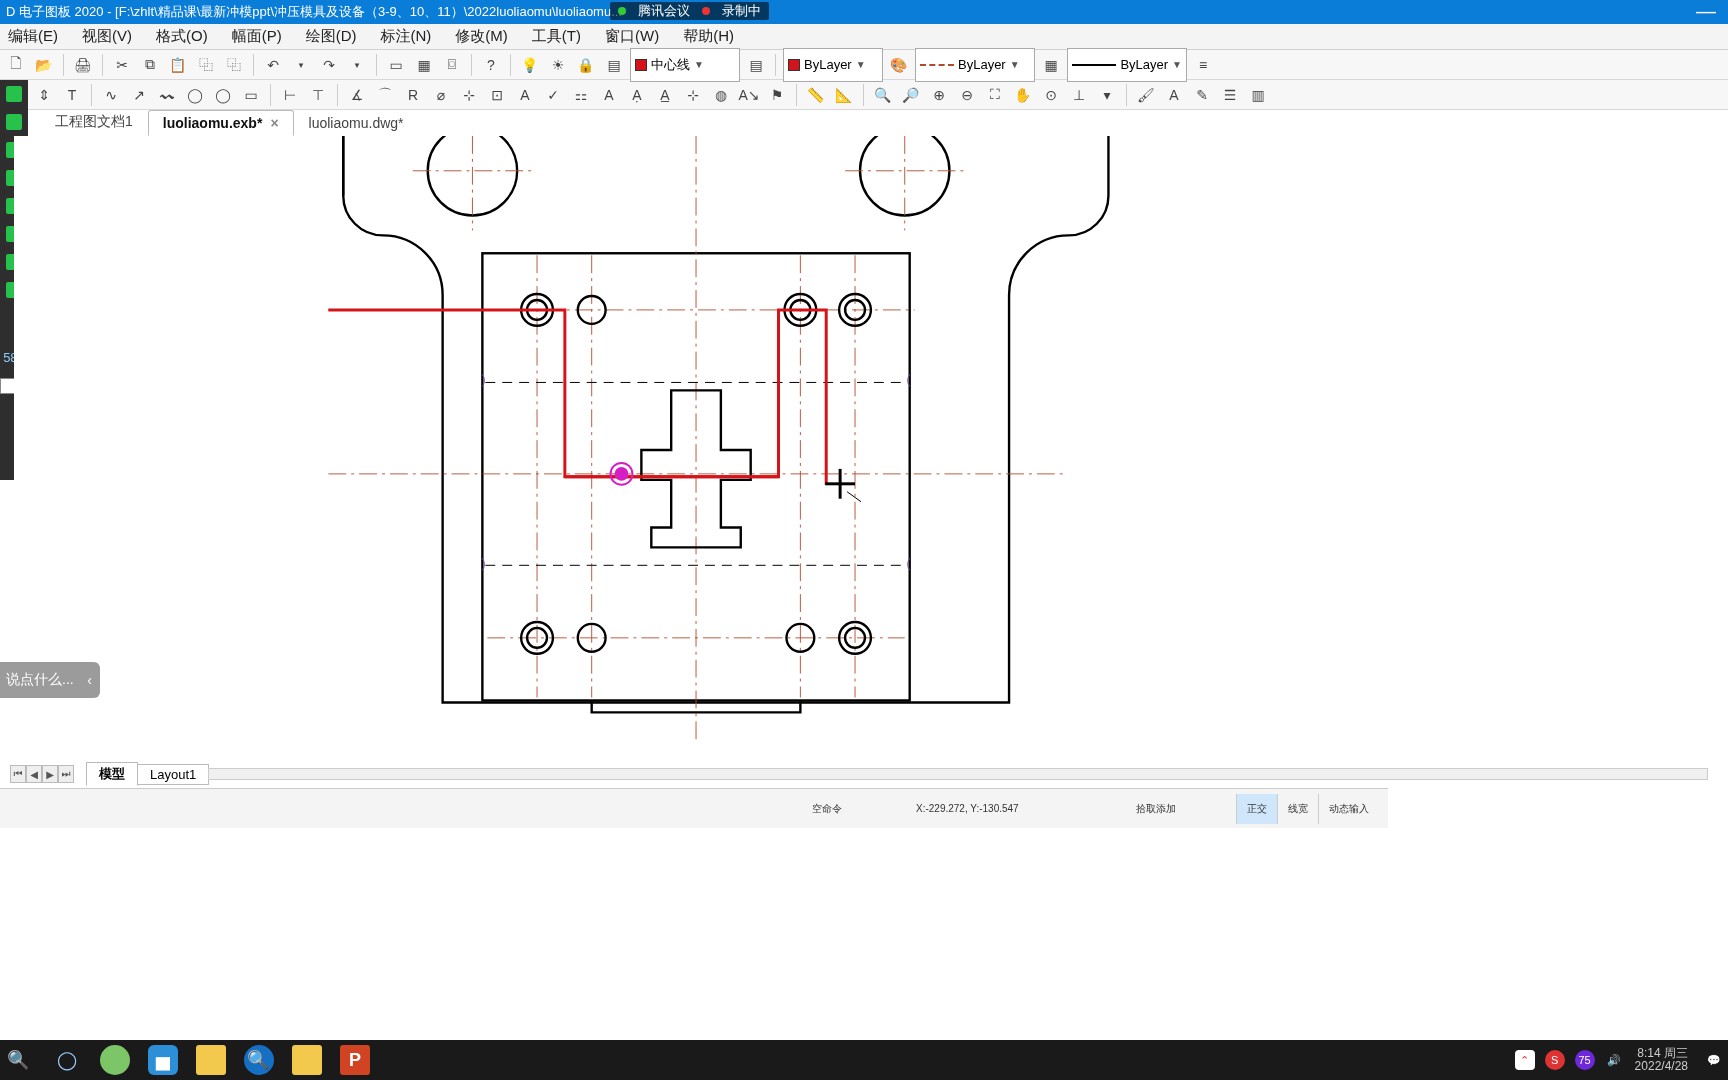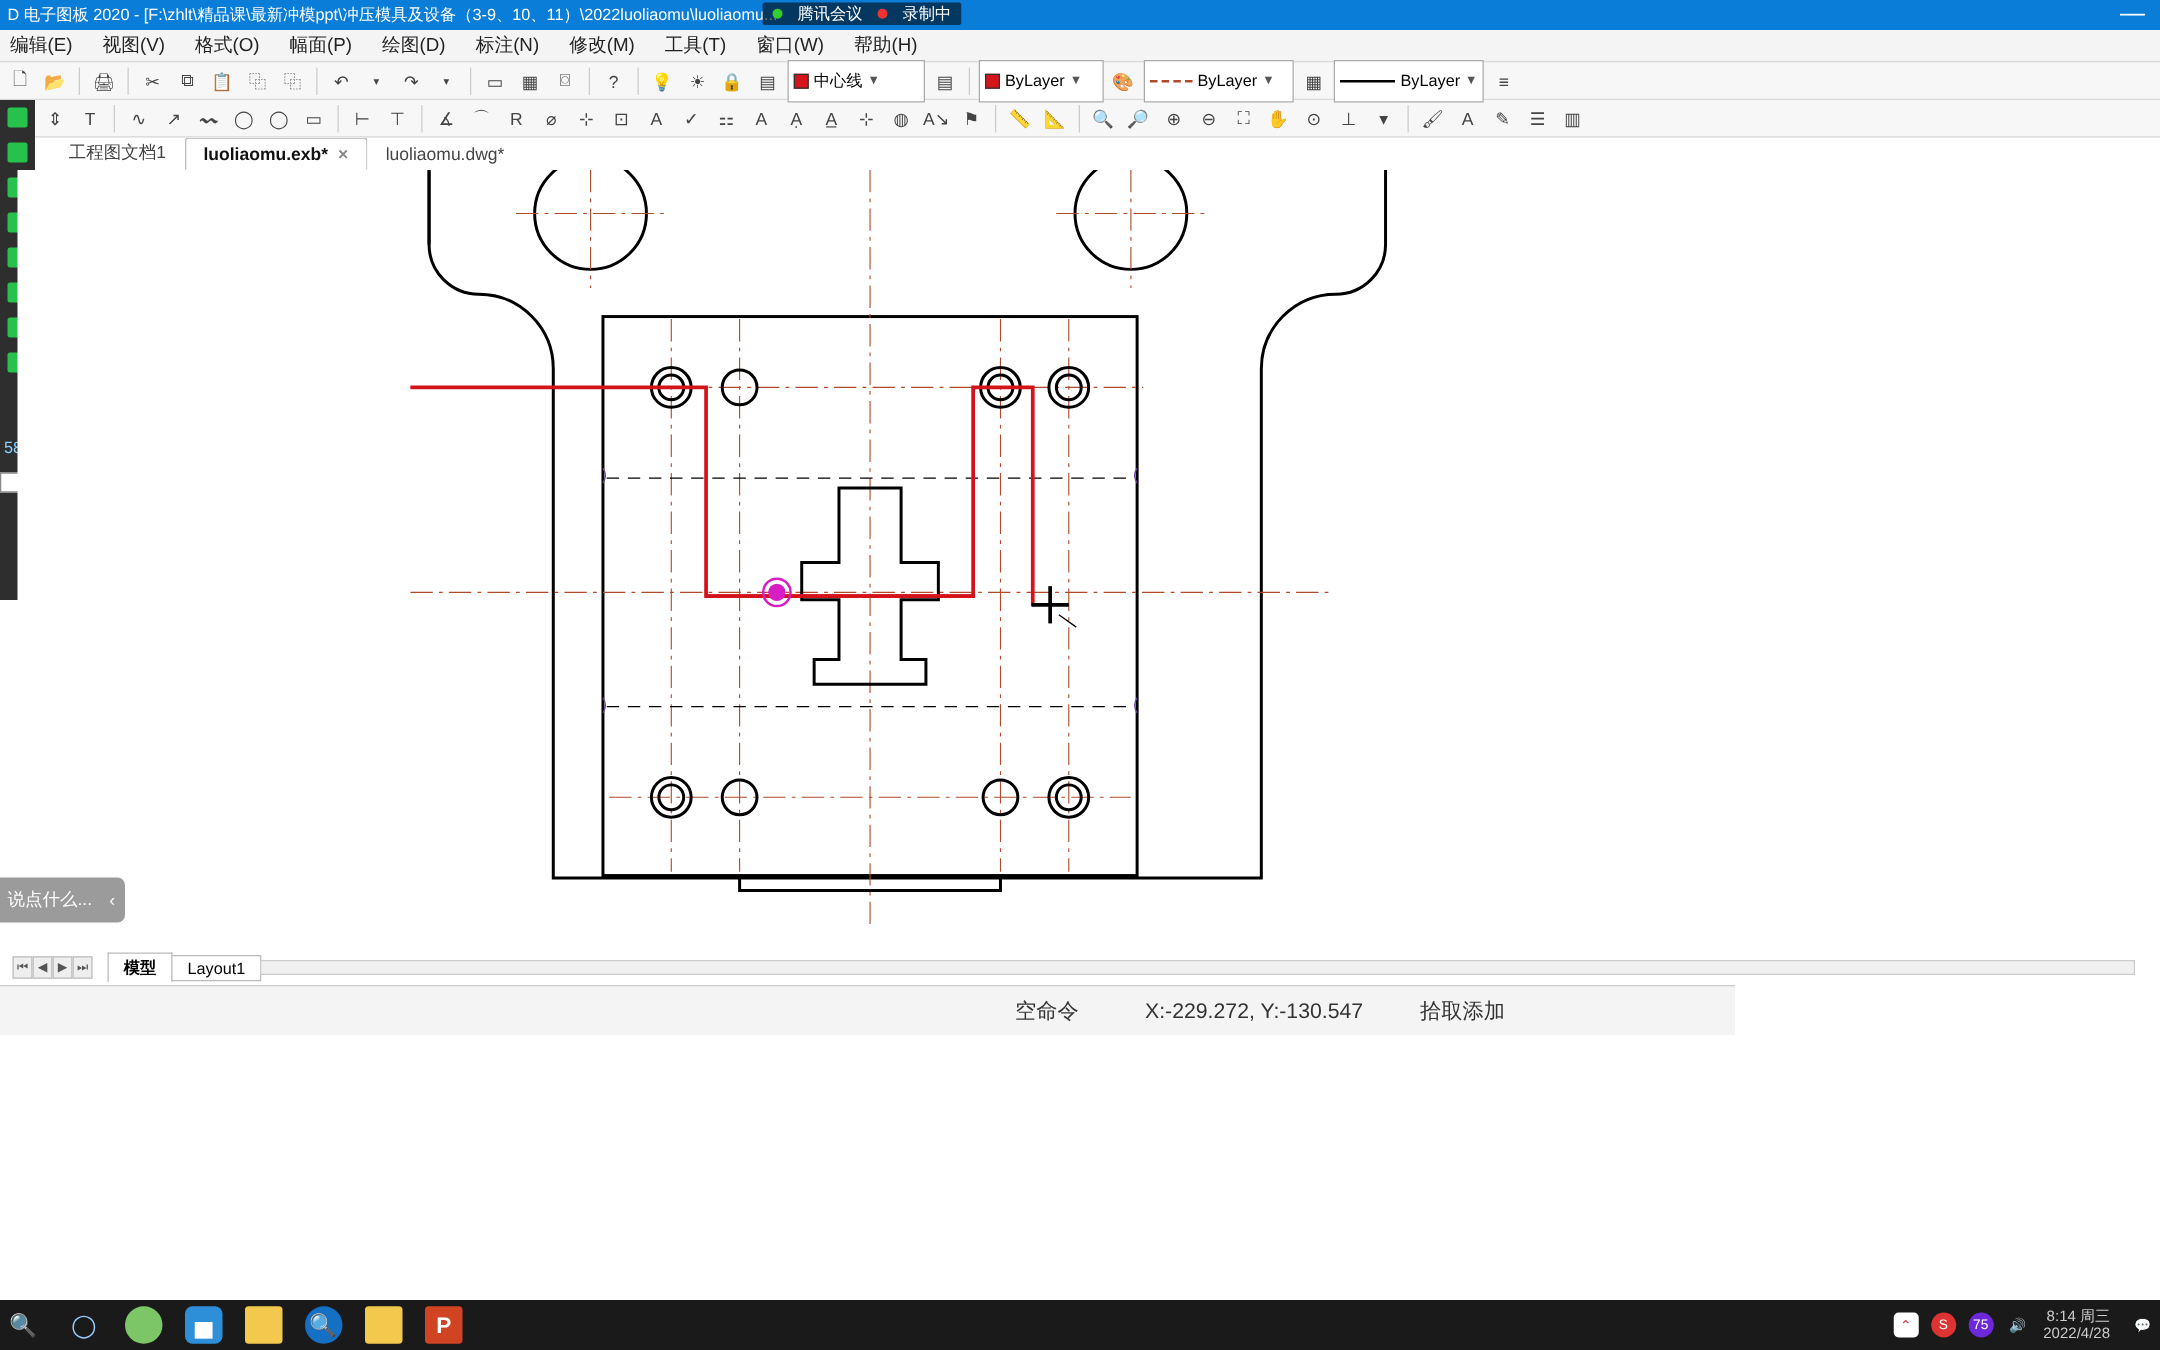--- a/index.html
+++ b/index.html
@@ -41,32 +41,32 @@
   .file-tab { padding:4px 14px; font-size:14px; color:#444; border:1px solid transparent; position:relative; }
   .file-tab.active { background:#fff; border:1px solid #bbb; border-bottom:1px solid #fff; font-weight:bold; color:#111; border-radius:3px 3px 0 0;}
   .file-tab .close { margin-left:8px; color:#888; }
 
   
   .canvas { position:absolute; left:14px; top:136px; right:340px; bottom:308px; background:#fff; }
   .canvas svg { width:100%; height:100%; }
   .canvas-right-blank { position:absolute; right:0; top:136px; width:340px; bottom:308px; background:#fff;}
 
   
-  .say-box { position:absolute; left:0; top:662px; width:100px; height:36px; background:#9b9b9b; color:#fff; font-size:14px; display:flex; align-items:center; padding-left:6px; border-radius:0 6px 6px 0;margin-top:40px;}
+  .say-box { position:absolute; left:0; top:662px; width:100px; height:36px; background:#9b9b9b; color:#fff; font-size:14px; display:flex; align-items:center; padding-left:6px; border-radius:0 6px 6px 0;}
   .say-box .chev { margin-left:auto; margin-right:8px; font-size:14px;}
 
   
   .sheet-tabs { position:absolute; left:10px; bottom:294px; height:24px; display:flex; align-items:center; gap:0; font-size:13px;}
   .sheet-nav { width:16px; height:18px; border:1px solid #bbb; background:#eee; display:flex;align-items:center;justify-content:center;font-size:10px;color:#555;}
   .sheet-tab { padding:2px 12px; border:1px solid #bbb; background:#fff; margin-left:-1px; }
   .sheet-tab.active { background:#fff; font-weight:bold; border-bottom:1px solid #fff;margin-left:12px;}
   .sheet-track { flex:1; height:12px; background:#f0f0f0; border:1px solid #ccc; margin-left:-1px; width:1500px;}
 
   
-  .statusbar { position:absolute; left:0; bottom:252px; right:340px; height:40px; background:#f4f4f4; border-top:1px solid #ccc; display:flex; align-items:center; font-size:17px; color:#333;}
+  .statusbar { position:absolute; left:0; bottom:252px; right:340px; height:40px; background:#f4f4f4; border-top:1px solid #ccc; display:flex; align-items:center; font-size:10px; color:#333;}
   .statusbar .cmd { position:absolute; left:812px;}
   .statusbar .coords { position:absolute; left:916px;}
   .statusbar .pick { position:absolute; left:1136px;}
   .statusbar .toggles { position:absolute; left:1236px; display:flex; gap:0;}
   .statusbar .tg { padding:8px 10px; border-left:1px solid #ccc; }
   .statusbar .tg.active { background:#cfe6fb; }
 
   
   .below { position:absolute; left:0; bottom:40px; right:0; height:212px; background:#fff;}
 
@@ -319,20 +319,25 @@
   <div class="sheet-nav">⏭</div>
   <div class="sheet-tab active">模型</div>
   <div class="sheet-tab">Layout1</div>
   <div class="sheet-track"></div>
 </div>
 
 <div class="statusbar">
   <span class="cmd">空命令</span>
   <span class="coords">X:-229.272, Y:-130.547</span>
   <span class="pick">拾取添加</span>
+  <div class="toggles">
+    <span class="tg active">正交</span>
+    <span class="tg">线宽</span>
+    <span class="tg">动态输入</span>
+  </div>
 </div>
 
 <div class="below"></div>
 
 <div class="taskbar">
   <div class="task-ico" style="color:#fff">🔍</div>
   <div class="task-ico" style="color:#9cf">◯</div>
   <div class="task-ico" style="background:#7cc668;border-radius:50%"></div>
   <div class="task-ico" style="background:#2d8fd8;border-radius:6px;color:#fff">▅</div>
   <div class="task-ico" style="background:#f2c94c;border-radius:3px"></div>

